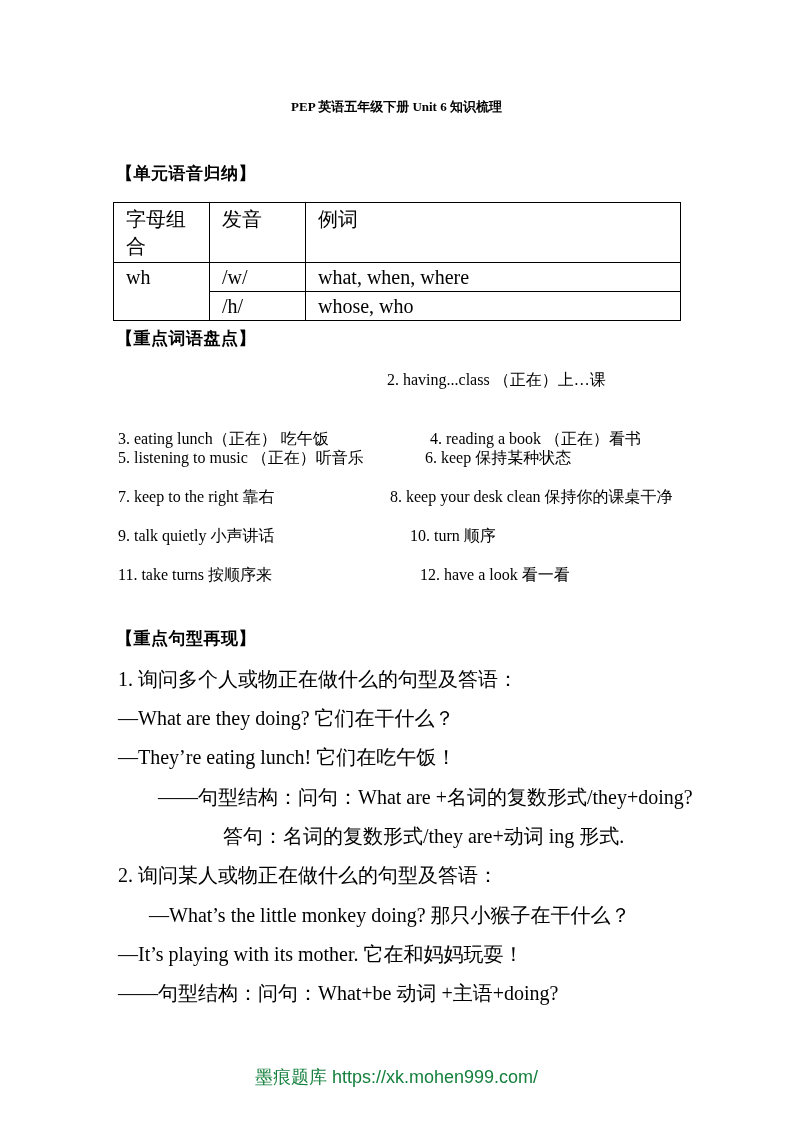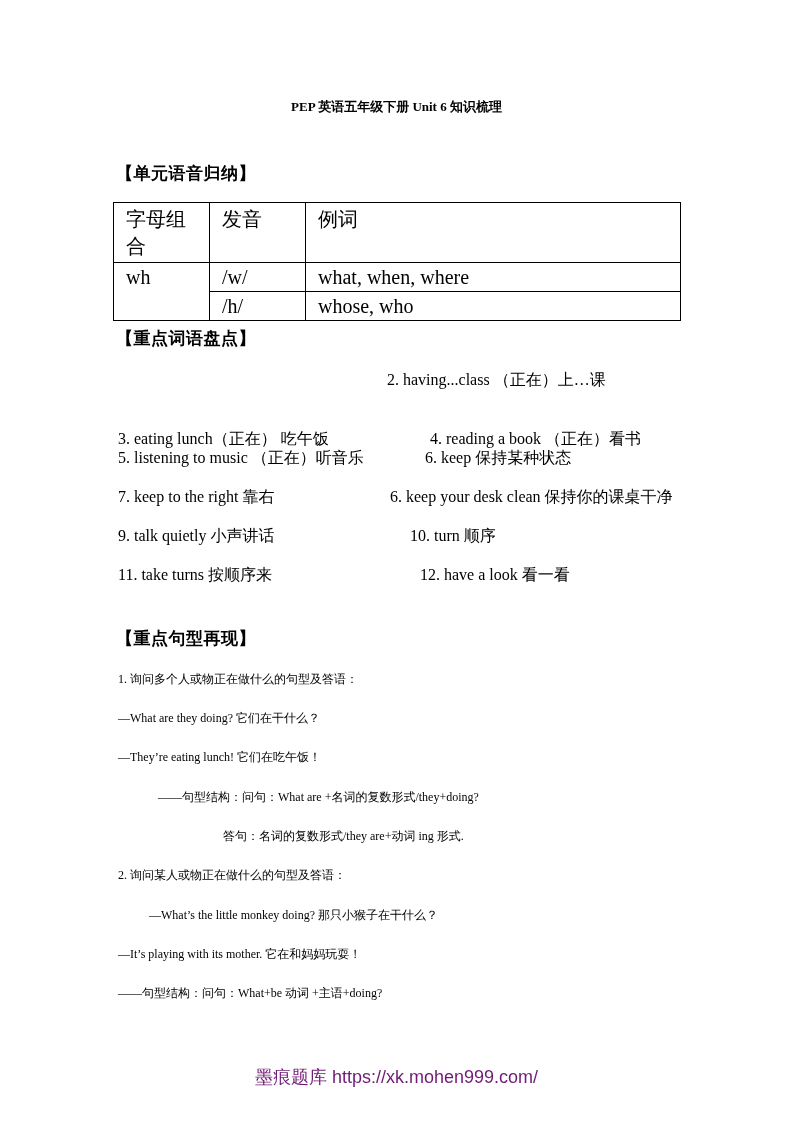--- a/index.html
+++ b/index.html
@@ -54,38 +54,38 @@
   .vocab-right{position:absolute;top:0;}
   .vocab-row:nth-child(1) .vocab-right{left:269px;}
   .vocab-row:nth-child(2) .vocab-right{left:312px;}
   .vocab-row:nth-child(3) .vocab-right{left:307px;}
   .vocab-row:nth-child(4) .vocab-right{left:272px;}
   .vocab-row:nth-child(5) .vocab-right{left:292px;}
   .vocab-row:nth-child(6) .vocab-right{left:302px;}
 
   .sent-line{
     position:absolute;left:118px;
-    font-size:12px;line-height:21px;white-space:nowrap;
+    font-size:20px;line-height:21px;white-space:nowrap;
   }
   #sentence-lines .sent-line:nth-child(1){top:669px;}
   #sentence-lines .sent-line:nth-child(2){top:708px;}
   #sentence-lines .sent-line:nth-child(3){top:747px;}
   #sentence-lines .sent-line:nth-child(4){top:787px;margin-left:40px;}
   #sentence-lines .sent-line:nth-child(5){top:826px;left:223px;}
   #sentence-lines .sent-line:nth-child(6){top:865px;}
   #sentence-lines .sent-line:nth-child(7){top:905px;margin-left:31px;}
   #sentence-lines .sent-line:nth-child(8){top:944px;}
   #sentence-lines .sent-line:nth-child(9){top:983px;}
 
   .page-footer{
     position:absolute;top:1065px;left:0;width:793px;
     text-align:center;
     font-family:"Liberation Sans","DejaVu Sans",sans-serif;
     font-size:18px;line-height:24px;
-    color:#701a75;
+    color:#15803d;
   }
 </style>
 </head>
 <body>
 
 <div class="page-title">PEP 英语五年级下册 Unit 6 知识梳理</div>
 
 <div class="section-heading" id="heading-phonics">【单元语音归纳】</div>
 
 <table class="phonics">
@@ -121,21 +121,21 @@
   <div class="vocab-row">
     <span>3. eating lunch（正在） 吃午饭</span>
     <span class="vocab-right">4. reading a book （正在）看书</span>
   </div>
   <div class="vocab-row">
     <span>5. listening to music （正在）听音乐</span>
     <span class="vocab-right">6. keep 保持某种状态</span>
   </div>
   <div class="vocab-row">
     <span>7. keep to the right 靠右</span>
-    <span class="vocab-right">6. keep your desk clean 保持你的课桌干净</span>
+    <span class="vocab-right">8. keep your desk clean 保持你的课桌干净</span>
   </div>
   <div class="vocab-row">
     <span>9. talk quietly 小声讲话</span>
     <span class="vocab-right">10. turn 顺序</span>
   </div>
   <div class="vocab-row">
     <span>11. take turns 按顺序来</span>
     <span class="vocab-right">12. have a look 看一看</span>
   </div>
 </div>

